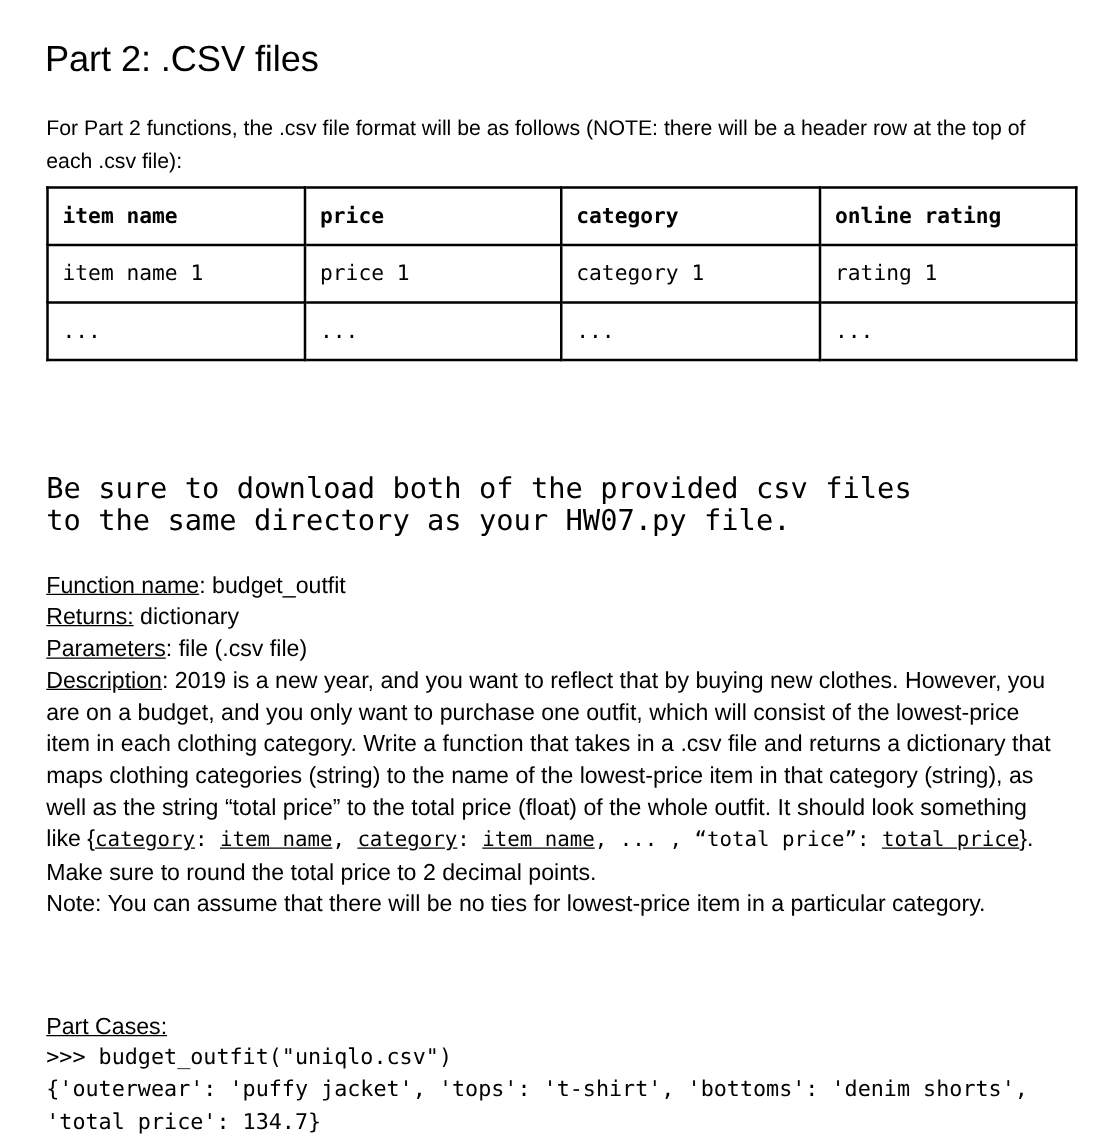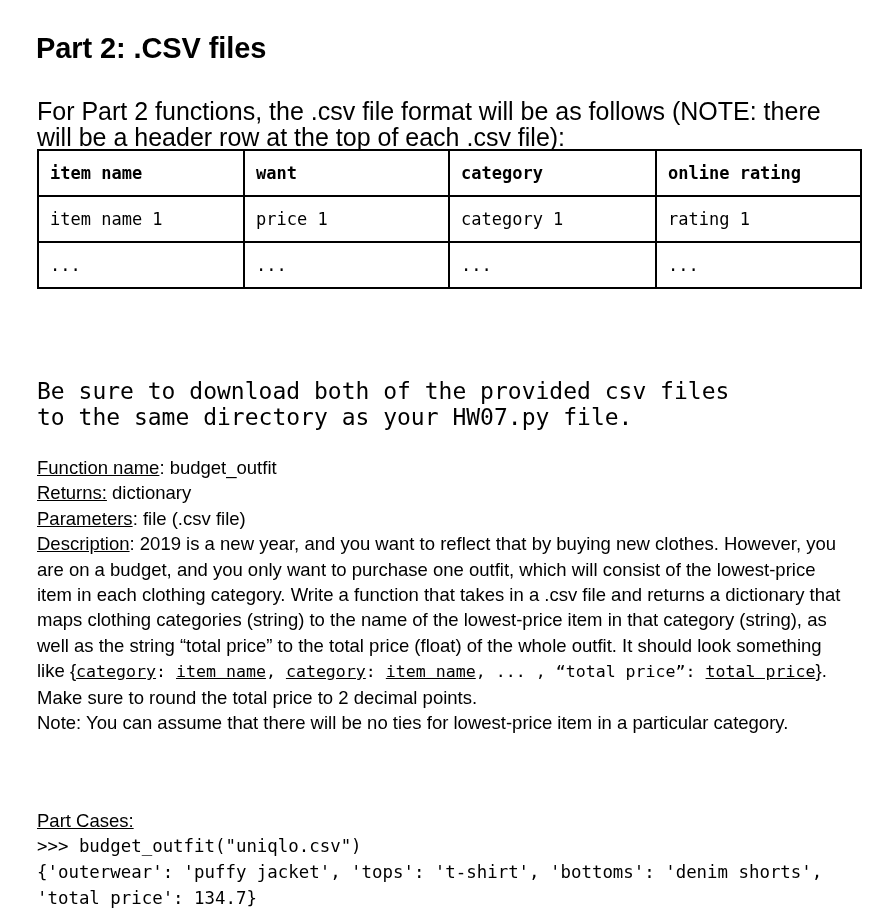--- a/index.html
+++ b/index.html
@@ -20,31 +20,31 @@
     width: 874px;
     height: 914px;
     padding: 0;
     box-sizing: border-box;
   }
   .doc-title {
     position: absolute;
     left: 36px;
     top: 12px;
     font-size: 29px;
-    font-weight: 700;
+    font-weight: 400;
     line-height: 34px;
     letter-spacing: -0.1px;
     white-space: nowrap;
   }
   .intro {
     position: absolute;
     left: 37px;
     top: 73px;
     width: 820px;
-    font-size: 25px;
+    font-size: 17px;
     line-height: 26px;
   }
   .csv-table {
     position: absolute;
     left: 37px;
     top: 149px;
     width: 823px;
     border-collapse: collapse;
     table-layout: fixed;
     font-family: "DejaVu Sans Mono", "Liberation Mono", monospace;
@@ -126,21 +126,21 @@
   <table class="csv-table">
     <colgroup>
       <col class="c1">
         <col class="c2">
         <col class="c3">
         <col class="c4">
     </colgroup>
     <tbody>
       <tr class="header-row">
         <td>item name</td>
-        <td>want</td>
+        <td>price</td>
         <td>category</td>
         <td>online rating</td>
       </tr>
       <tr>
         <td>item name 1</td>
         <td>price 1</td>
         <td>category 1</td>
         <td>rating 1</td>
       </tr>
       <tr>

